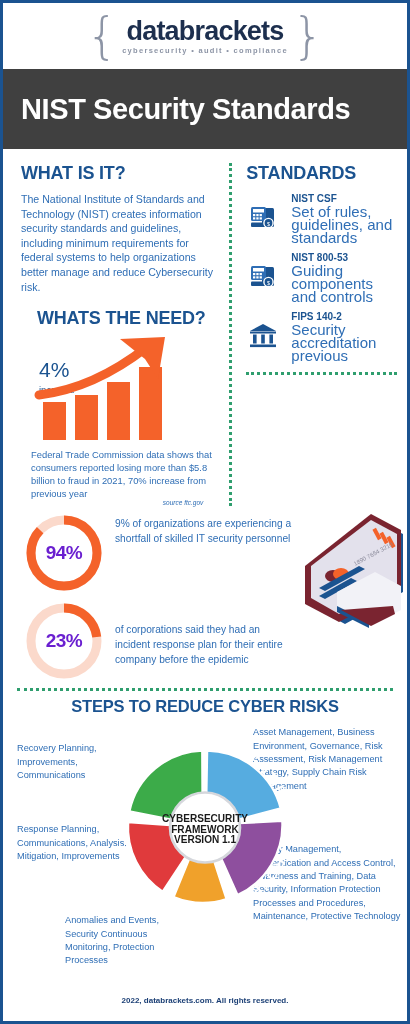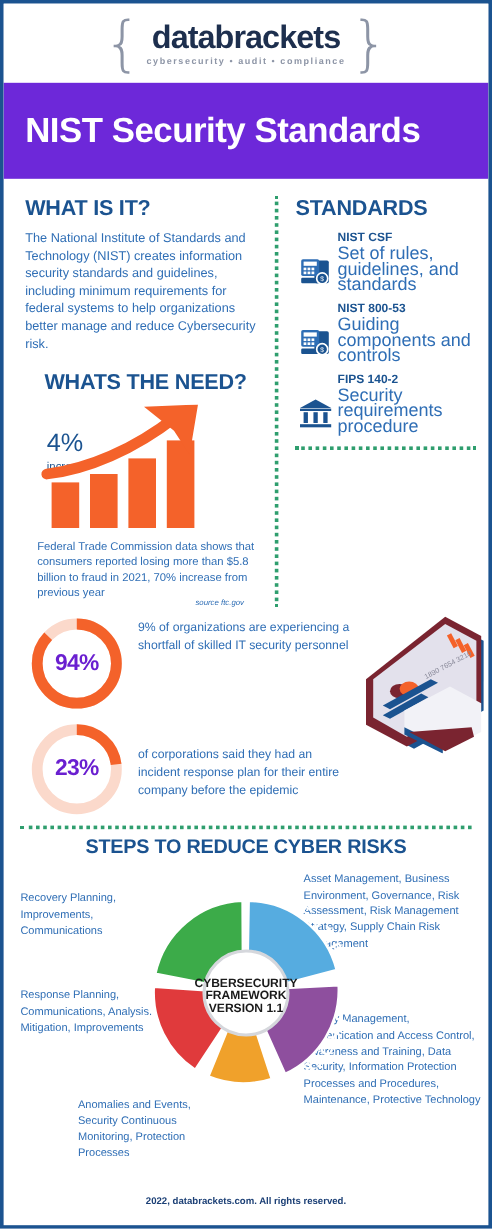--- a/index.html
+++ b/index.html
@@ -51,21 +51,21 @@
   .logo-sub {
     font-size: 7.5px;
     font-weight: bold;
     color: #8d95a6;
     letter-spacing: 1.3px;
     margin-top: 1px;
   }
 
   
   .title-band {
-    background: #6d28d9;
+    background: #404040;
     height: 80px;
     display: flex;
     align-items: center;
     padding-left: 18px;
   }
   .title-band h1 {
     color: #ffffff;
     font-size: 29px;
     font-weight: bold;
     letter-spacing: -0.4px;
@@ -95,23 +95,23 @@
 
   p.body {
     color: #2f6eb5;
     font-size: 10.6px;
     line-height: 14.6px;
   }
 
   
   .std-item {
     display: flex;
-    gap: 1px;
+    gap: 11px;
     margin-bottom: 7px;
-    align-items: flex-end;
+    align-items: center;
   }
   .std-icon {
     width: 34px;
     min-width: 34px;
     height: 34px;
     display: flex;
     align-items: center;
     justify-content: center;
   }
   .std-txt { padding-top: 1px; }
@@ -360,21 +360,21 @@
             <path d="M15 3 L28 10 L2 10 Z" fill="#1b5390"></path>
             <rect x="2" y="10.5" width="26" height="2" fill="#1b5390"></rect>
             <rect x="5" y="13.5" width="3.6" height="9" fill="#1b5390"></rect>
             <rect x="13.2" y="13.5" width="3.6" height="9" fill="#1b5390"></rect>
             <rect x="21.4" y="13.5" width="3.6" height="9" fill="#1b5390"></rect>
             <rect x="2" y="23.5" width="26" height="2.6" fill="#1b5390"></rect>
           </svg>
         </div>
         <div class="std-txt">
           <div class="std-title">FIPS 140-2</div>
-          <div class="std-desc">Security requirements procedure</div>
+          <div class="std-desc">Security accreditation previous</div>
         </div>
       </div>
 
       <div class="dotted-h" style="margin:10px 0 0 0;"></div>
     </div>
   </div>
 
   <div class="donut-section">
 
     <svg class="monitor-art" viewBox="0 0 130 122">

